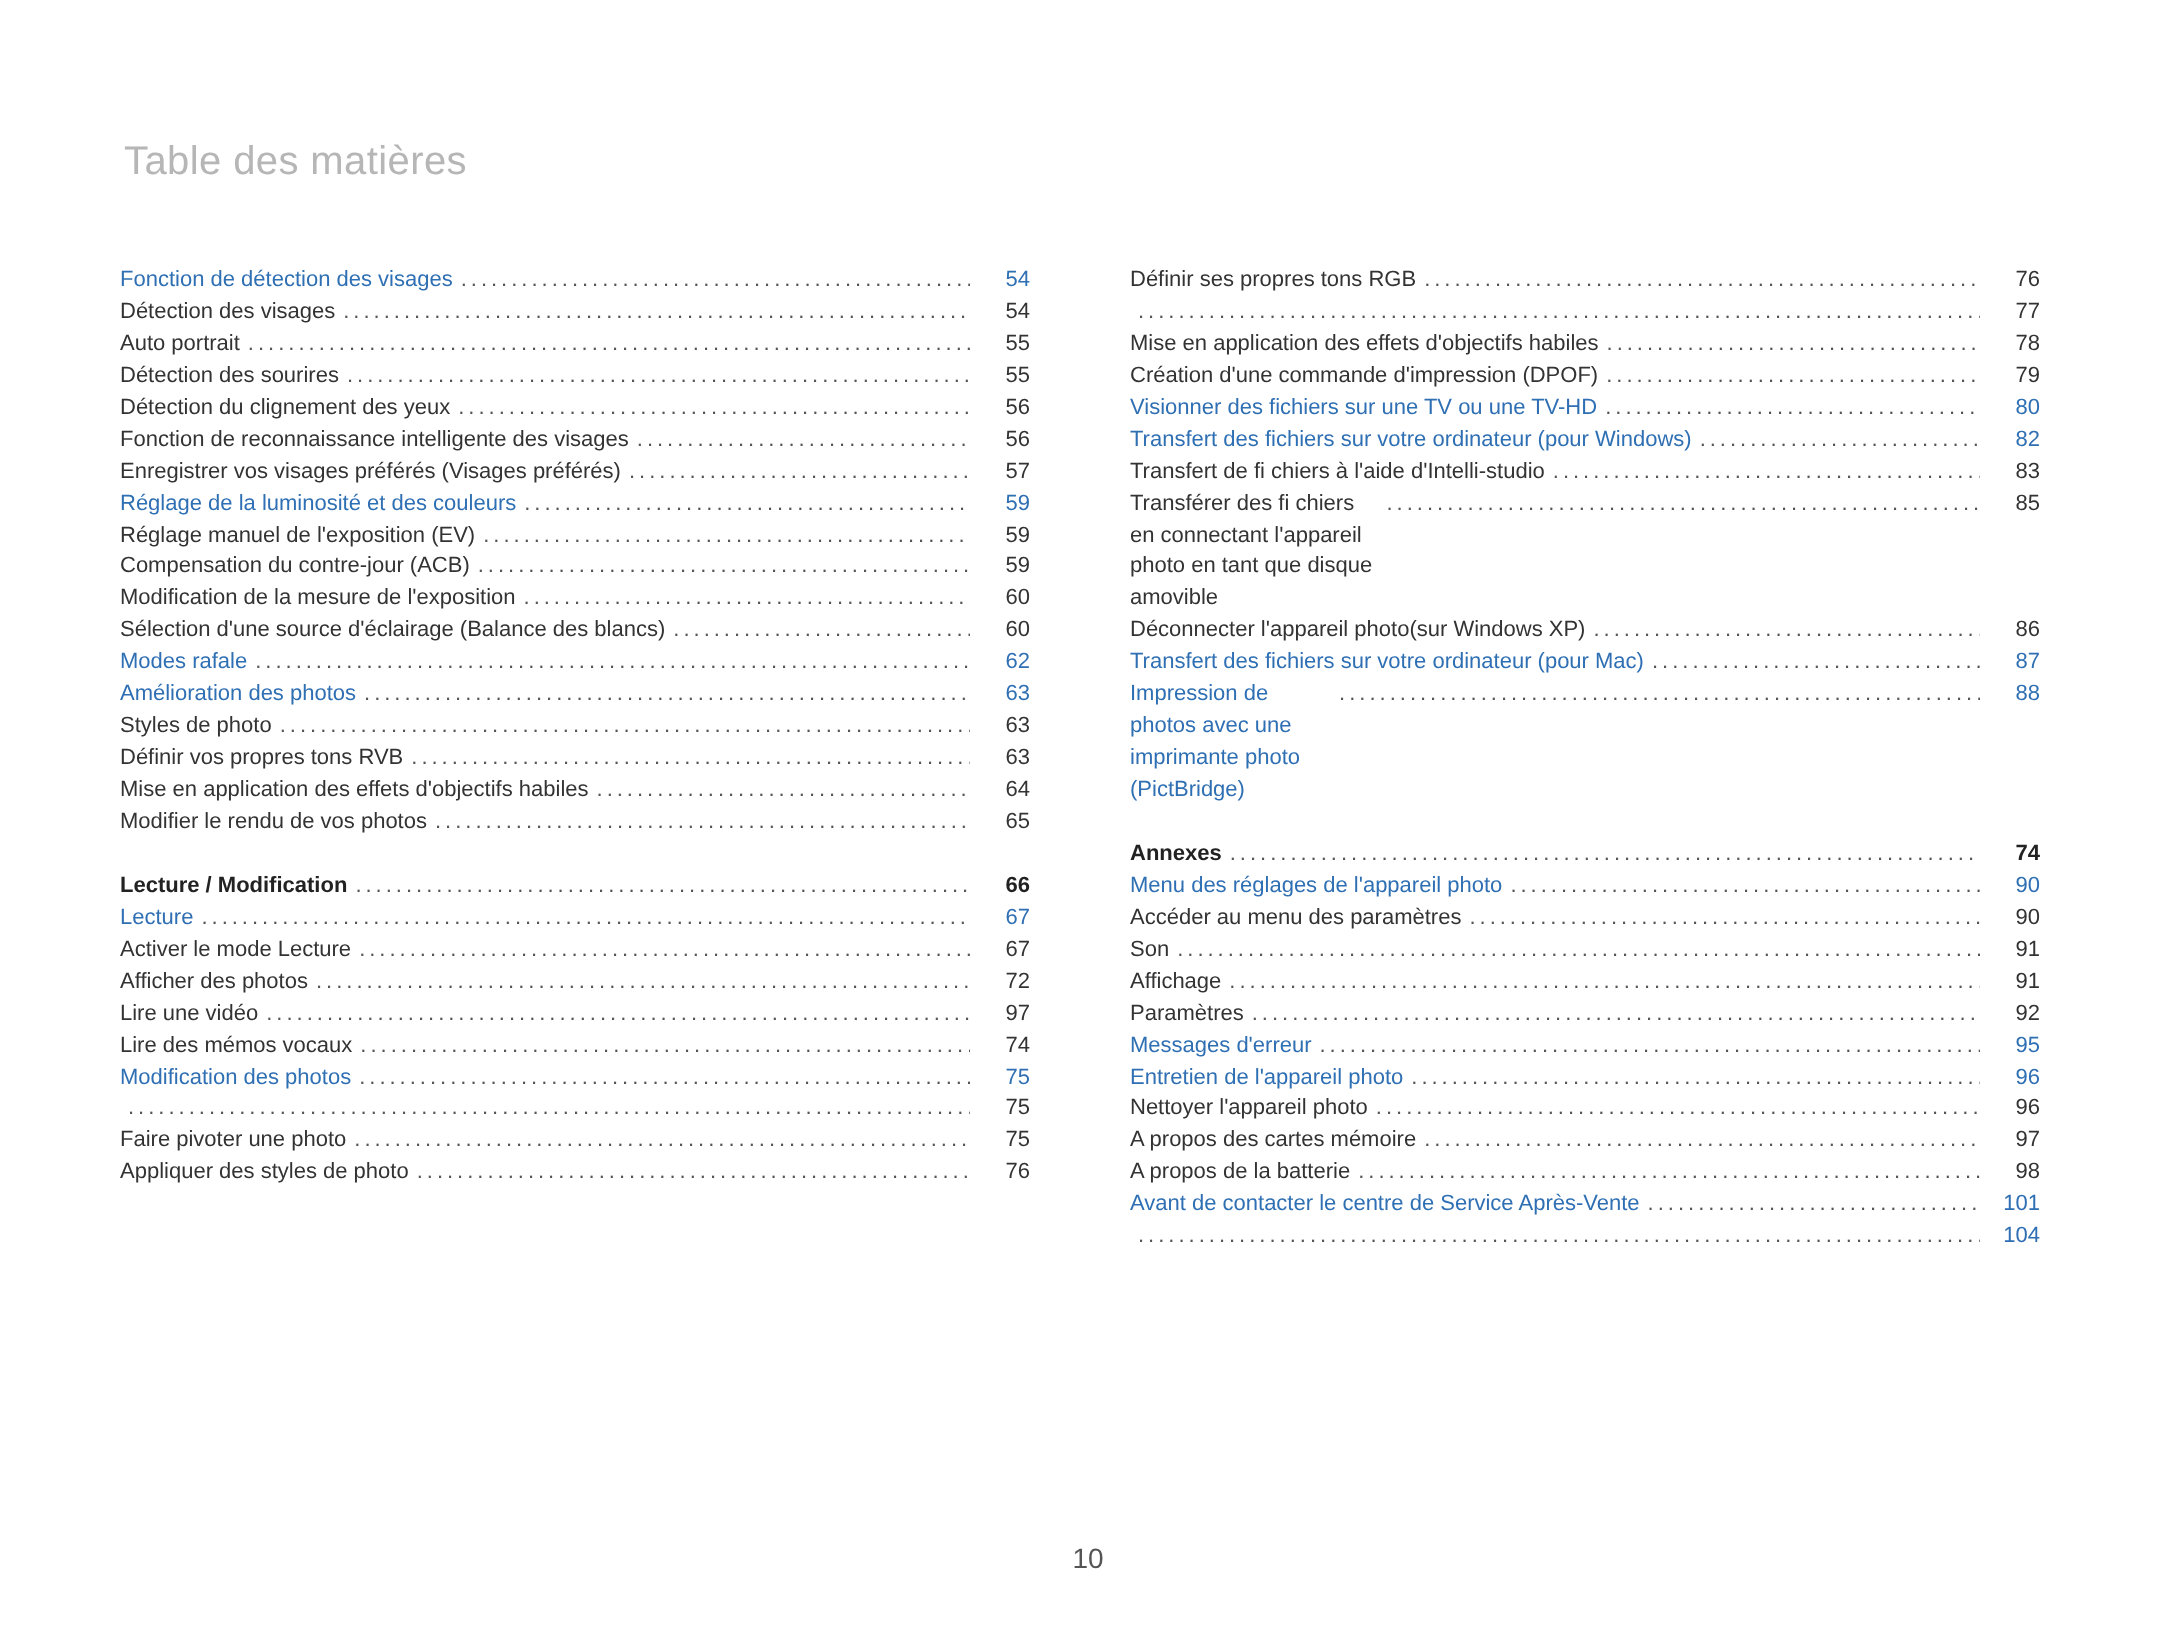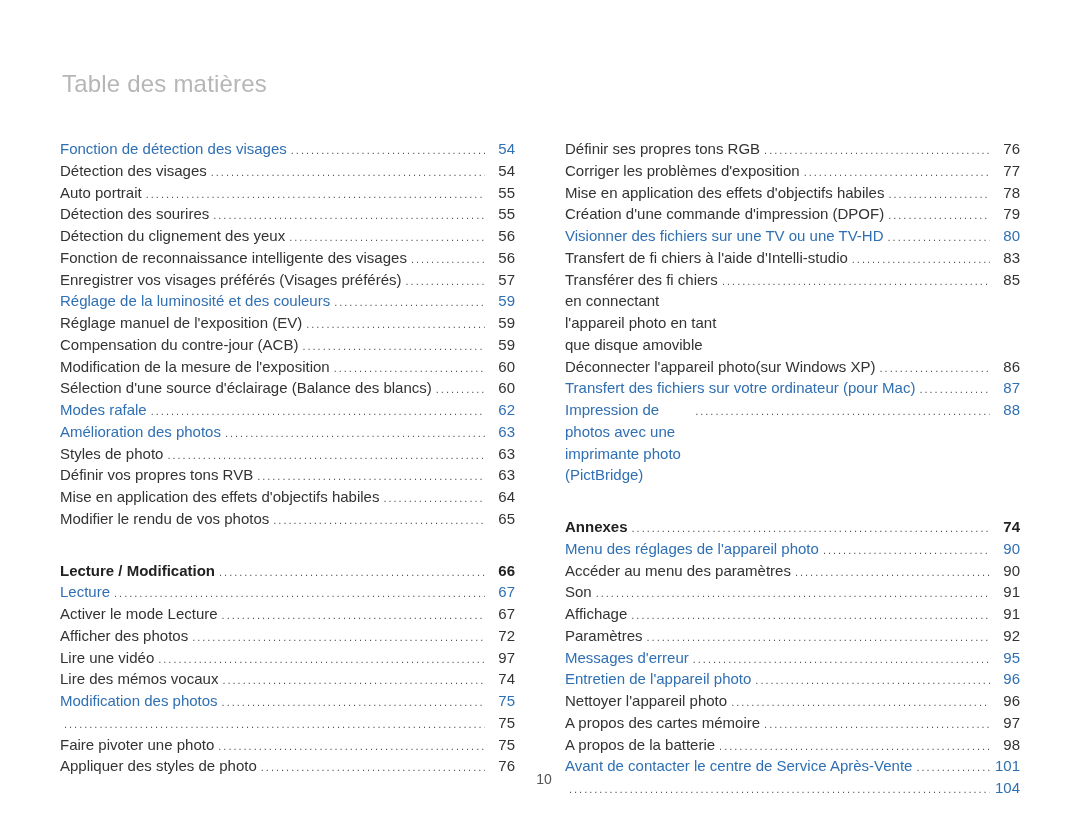--- a/index.html
+++ b/index.html
@@ -12,38 +12,38 @@
     color: #333;
   }
   .page {
     position: relative;
     width: 1080px;
     height: 815px;
     box-sizing: border-box;
     padding: 70px 60px 40px 60px;
   }
   .title {
-    font-size: 24px;
+    font-size: 20px;
     font-weight: 300;
     color: #b6b6b6;
     margin: 0 0 40px 2px;
     letter-spacing: 0.2px;
   }
   .columns {
     display: flex;
     gap: 50px;
   }
   .col {
     flex: 1;
     min-width: 0;
   }
   .toc-row {
     display: flex;
     align-items: baseline;
-    font-size: 15px;
+    font-size: 11px;
     line-height: 1.45;
     margin-bottom: 0px;
     white-space: nowrap;
   }
   .toc-label {
     flex: 0 0 auto;
   }
   .toc-leader {
     flex: 1 1 auto;
     overflow: hidden;
@@ -66,21 +66,21 @@
   .highlight .toc-label,
   .highlight .toc-page {
     color: #2f6fb3;
   }
   .chapter .toc-label,
   .chapter .toc-page {
     font-weight: bold;
     color: #222;
   }
   .chapter-gap {
-    margin-top: 30px;
+    margin-top: 16px;
   }
   .wrapline {
     white-space: normal;
   }
   .page-number {
     position: absolute;
     bottom: 28px;
     left: 4px;
     width: 1080px;
     text-align: center;
@@ -236,38 +236,42 @@
           <span class="toc-page">76</span>
         </div>
       </div>
     <div class="col" id="col-1">
         <div class="toc-row">
           <span class="toc-label">Définir ses propres tons RGB</span>
           <span class="toc-leader"></span>
           <span class="toc-page">76</span>
         </div>
         <div class="toc-row">
-          <span class="toc-label">Corriger les problèmes d'exposition</span>
           <span class="toc-leader"></span>
           <span class="toc-page">77</span>
         </div>
         <div class="toc-row">
           <span class="toc-label">Mise en application des effets d'objectifs habiles</span>
           <span class="toc-leader"></span>
           <span class="toc-page">78</span>
         </div>
         <div class="toc-row">
           <span class="toc-label">Création d'une commande d'impression (DPOF)</span>
           <span class="toc-leader"></span>
           <span class="toc-page">79</span>
         </div>
         <div class="toc-row highlight">
           <span class="toc-label">Visionner des fichiers sur une TV ou une TV-HD</span>
           <span class="toc-leader"></span>
           <span class="toc-page">80</span>
+        </div>
+        <div class="toc-row highlight">
+          <span class="toc-label">Transfert des fichiers sur votre ordinateur (pour Windows)</span>
+          <span class="toc-leader"></span>
+          <span class="toc-page">82</span>
         </div>
         <div class="toc-row">
           <span class="toc-label">Transfert de fi chiers à l'aide d'Intelli-studio</span>
           <span class="toc-leader"></span>
           <span class="toc-page">83</span>
         </div>
         <div class="toc-row wrapline" style="white-space: normal;">
           <div style="flex: 1 1 auto; min-width: 0px; white-space: normal;"><span class="toc-label" style="white-space: normal;">Transférer des fi chiers en connectant l'appareil photo en tant que disque amovible</span></div>
           <span class="toc-leader"></span>
           <span class="toc-page">85</span>

